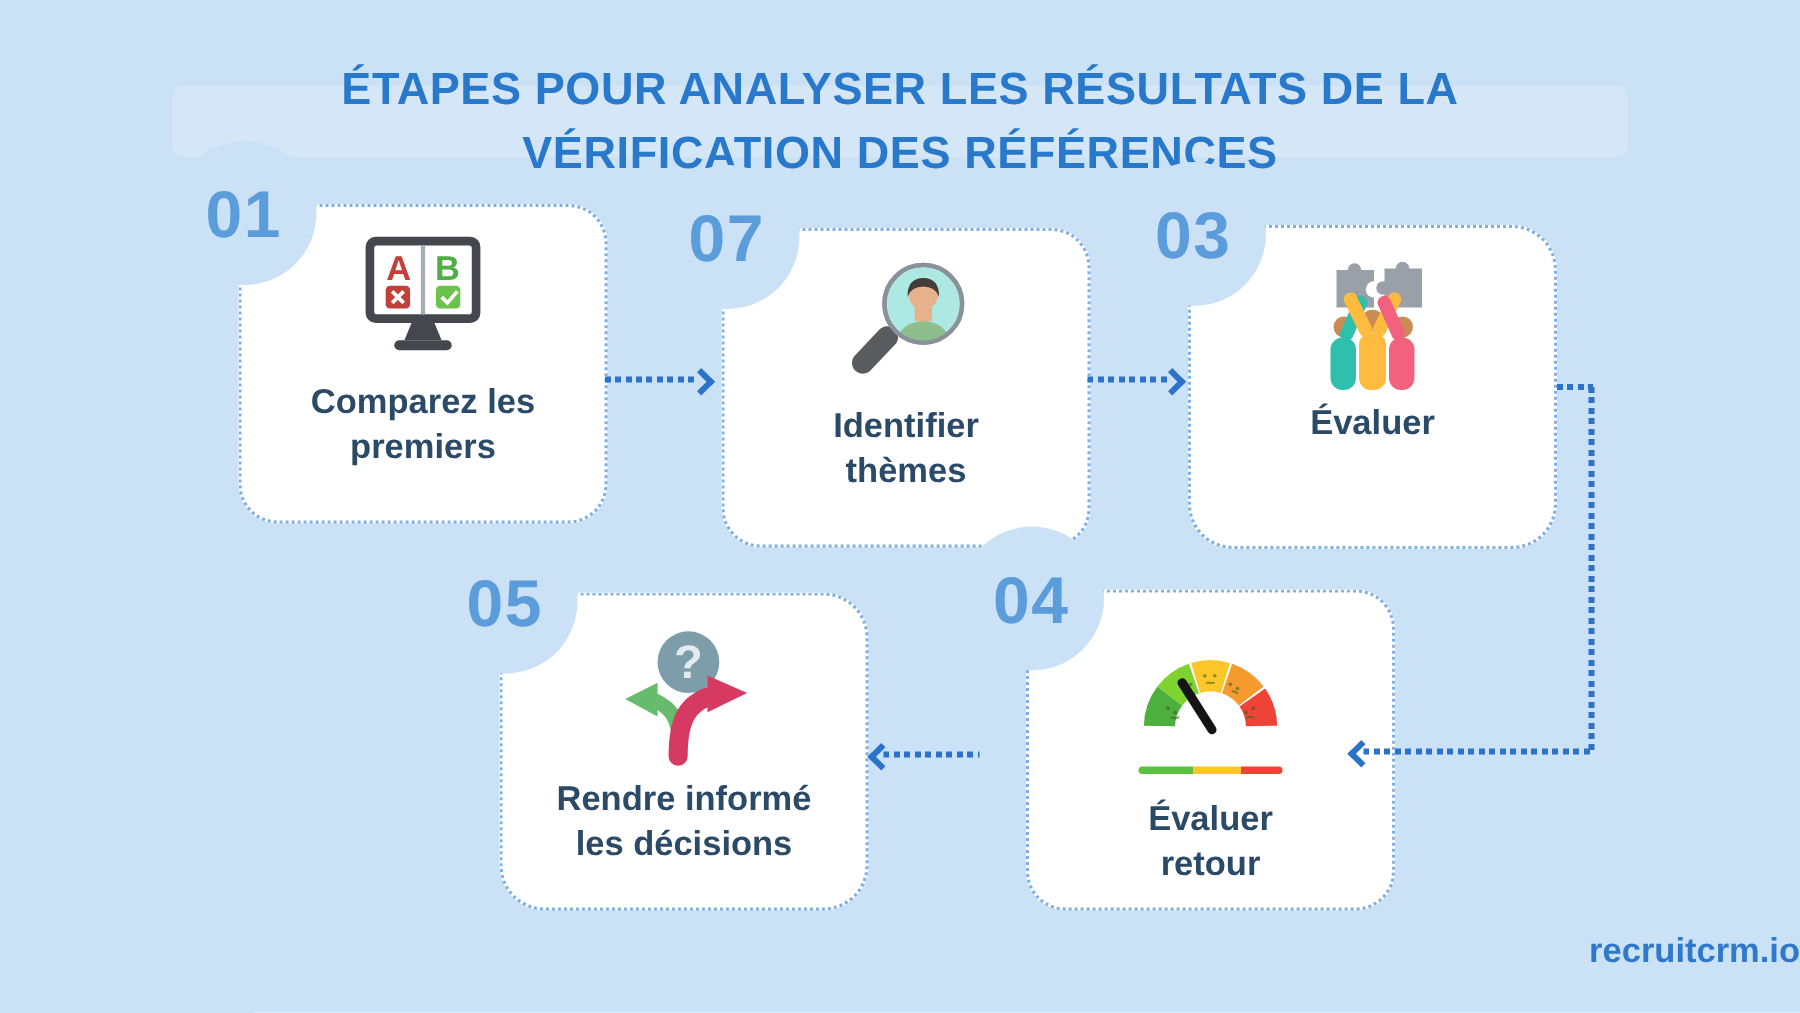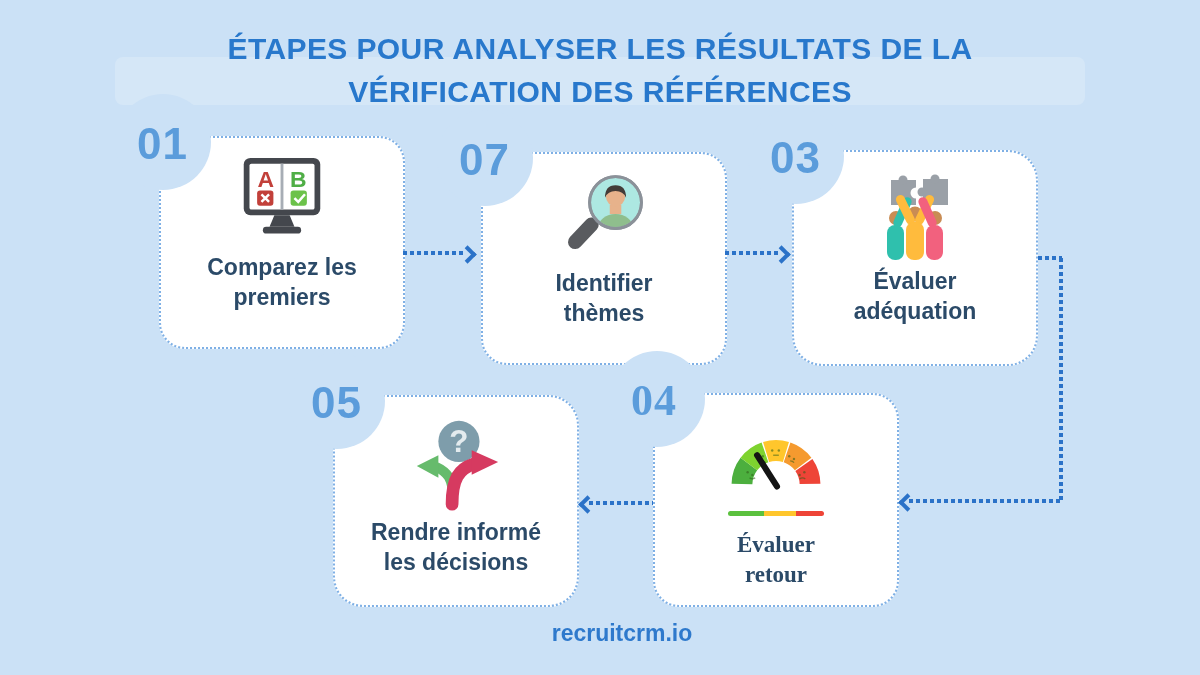--- a/index.html
+++ b/index.html
@@ -6,36 +6,36 @@
   .stage {
     position:relative; width:1200px; height:675px; overflow:hidden;
     background:#cbe1f6;
     font-family:"Liberation Sans", sans-serif;
   }
   .title-glow {
     position:absolute; left:115px; top:57px; width:970px; height:48px;
     background:rgba(255,255,255,.20); border-radius:8px;
   }
   .title {
-    position:absolute; left:0; right:0; top:27px; text-align:center;
+    position:absolute; left:0; right:0; top:38px; text-align:center;
     color:#2878cc; font-weight:bold; font-size:30px; line-height:43px;
     letter-spacing:.4px;
   }
   .card {
     position:absolute; width:242px; background:#ffffff;
     border:2px dotted #7fb0e5; border-radius:26px;
   }
   .card::before {
     content:""; position:absolute; width:96px; height:96px; border-radius:50%;
     background:#cbe1f6; top:-44px; left:-46px;
   }
   #card-1 { left:159px; top:136px; height:209px; }
   #card-2 { left:481px; top:152px; height:209px; }
   #card-3 { left:792px; top:150px; height:212px;border-radius:30px; }
-  #card-4 { left:653px; top:393px; height:210px;font-family:Liberation Serif, serif; }
+  #card-4 { left:684px; top:393px; height:210px; }
   #card-5 { left:333px; top:395px; height:208px;border-radius:30px; }
   .num {
     position:absolute; top:-16px; left:-24px; z-index:2;
     font-size:44px; font-weight:bold; color:#5b9cdb; line-height:1; letter-spacing:1px;
   }
   .inner { position:relative; z-index:1; height:100%;
     display:flex; flex-direction:column; align-items:center; }
   .icon { margin-top:14px; height:96px; display:flex; align-items:center; justify-content:center; }
   #card-4 .icon { height:80px; margin-top:24px; }
   #card-5 .icon { height:100px; margin-top:16px; }
@@ -64,21 +64,21 @@
   .harrow.left  .chev { left:1px; transform:rotate(-135deg); }
   .hdots {
     position:absolute; height:4px;
     background:repeating-linear-gradient(90deg,#2b72c8 0 4px,transparent 4px 7px);
   }
   .vdots {
     position:absolute; width:4px;
     background:repeating-linear-gradient(180deg,#2b72c8 0 4px,transparent 4px 7px);
   }
   .footer {
-    position:absolute; left:0; right:0; top:620px; text-align:center;
+    position:absolute; left:0; right:0; top:620px; text-align:right;
     color:#2e79cc; font-weight:bold; font-size:23px;padding-left:44px;
   }
 </style>
 </head>
 <body>
 
 <div class="stage">
 
   <div class="title-glow"></div>
   <div class="title">
@@ -156,21 +156,20 @@
           <rect x="22" y="57" width="17" height="35" rx="8" fill="#2fc0ad"></rect>
           <rect x="36" y="26" width="9" height="32" rx="4.5" fill="#ffbb3d" transform="rotate(-26 40 42)"></rect>
           <rect x="55" y="26" width="9" height="32" rx="4.5" fill="#ffbb3d" transform="rotate(26 60 42)"></rect>
           <rect x="41" y="54" width="18" height="38" rx="8" fill="#ffbb3d"></rect>
           <rect x="58" y="28" width="9" height="32" rx="4.5" fill="#f2617e" transform="rotate(-24 63 44)"></rect>
           <rect x="61" y="57" width="17" height="35" rx="8" fill="#f2617e"></rect>
         </svg>
       </div>
       <div class="label">
         <div>Évaluer</div>
-        <div>adéquation</div>
       </div>
     </div>
   </div>
 
   <div class="card" id="card-4">
     <span class="num">04</span>
     <div class="inner">
       <div class="icon">
         <svg width="104" height="76" viewBox="0 0 110 78" aria-hidden="true">
           <path d="M19,65.4 A36,36 0 0 1 26.3,44.3" stroke="#4caf3e" stroke-width="22" fill="none"></path>

